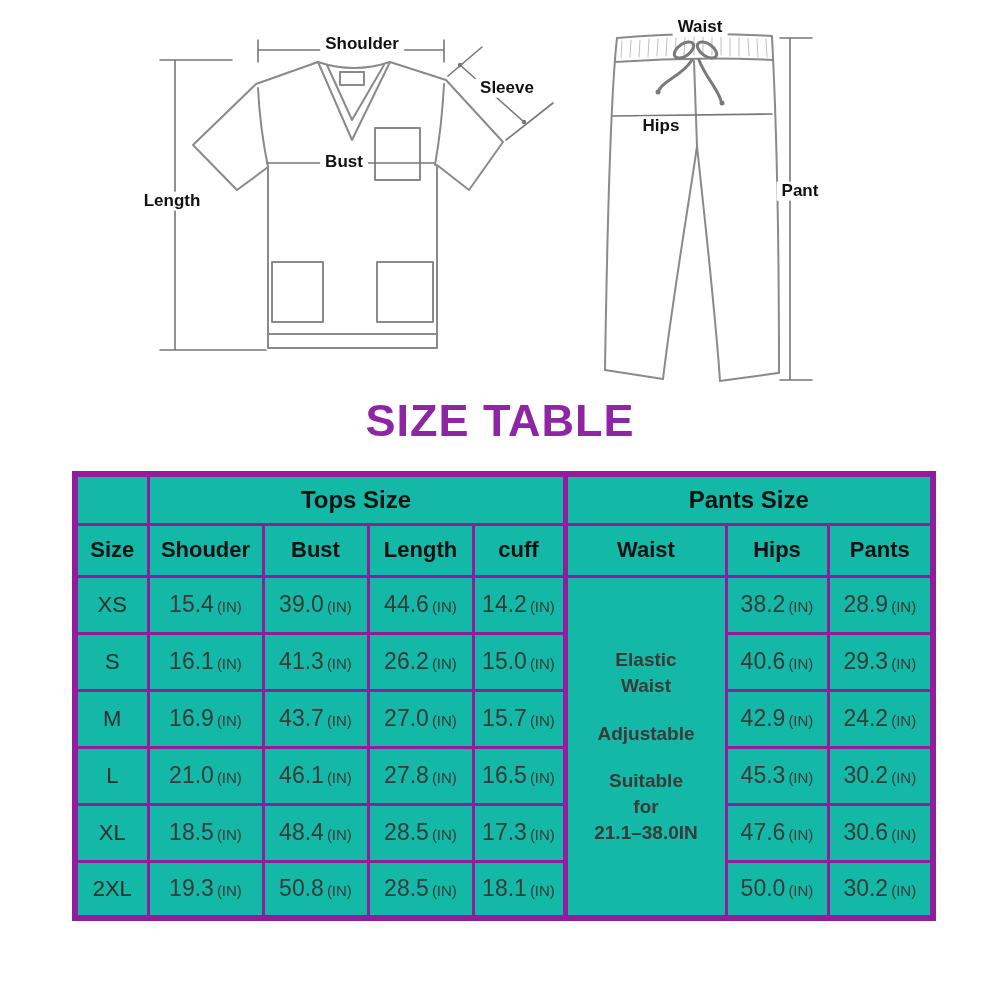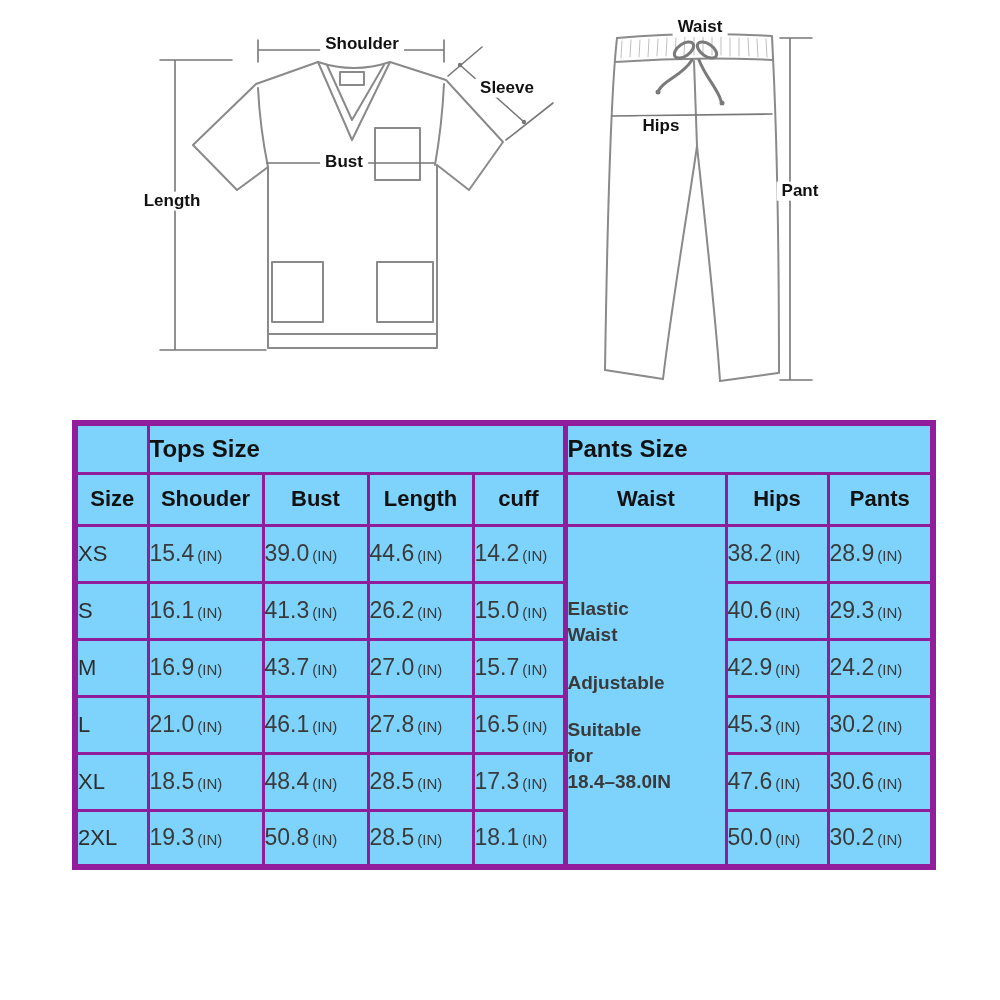--- a/index.html
+++ b/index.html
@@ -43,22 +43,23 @@
   table.size-table {
     border-collapse: collapse;
     table-layout: fixed;
     width: 858px;
     margin: 28px 0 0 72px;
     border: 6px solid #911c9c;
     background: #fefefe;
   }
   .size-table td, .size-table th {
     border: 3px solid #911c9c;
+    text-align: center;
     vertical-align: middle;
-    background: #7dd3fc;
+    background: #14b8a6;
   }
   .group-row td { height: 50px; font-size: 24px; font-weight: 700; color: #111; }
   .head-row th { height: 52px; font-size: 22px; font-weight: 700; color: #111; }
   .data-row td { height: 57px; }
   .size-cell { font-size: 22px; color: #2e2e2e; }
   .num { font-size: 23px; color: #3a3a3a; }
   .unit { font-size: 15px; color: #3a3a3a; margin-left: 3px; margin-top: 20px; }
   .group-divider { border-left-width: 5px !important; }
   .waist-note-cell { font-size: 19px; color: #3a3a3a; line-height: 1.35; font-weight: 400; }
   .wn-line { display: block; font-weight: bold; }
@@ -124,20 +125,21 @@
 
     <div class="dim-label" style="left:362px; top:44px;">Shoulder</div>
     <div class="dim-label" style="left:507px; top:88px;">Sleeve</div>
     <div class="dim-label" style="left:344px; top:162px;">Bust</div>
     <div class="dim-label" style="left:172px; top:201px;">Length</div>
     <div class="dim-label" style="left:700px; top:27px;">Waist</div>
     <div class="dim-label" style="left:661px; top:126px;">Hips</div>
     <div class="dim-label" style="left:800px; top:191px;text-align:right;">Pant</div>
   </div>
 
+  <div class="page-title">SIZE TABLE</div>
 
   <table class="size-table">
     <colgroup>
       <col style="width:73px">
         <col style="width:115px">
         <col style="width:105px">
         <col style="width:105px">
       <col style="width:92px">
         <col style="width:161px">
         <col style="width:102px">
@@ -167,21 +169,21 @@
         <td><span class="num">44.6</span><span class="unit">(IN)</span></td>
         <td><span class="num">14.2</span><span class="unit">(IN)</span></td>
         <td rowspan="6" class="group-divider waist-note-cell">
           <span class="wn-line">Elastic</span>
           <span class="wn-line">Waist</span>
           <span class="wn-gap-lg" style="display:block"></span>
           <span class="wn-line">Adjustable</span>
           <span class="wn-gap-lg" style="display:block"></span>
           <span class="wn-line">Suitable</span>
           <span class="wn-line">for</span>
-          <span class="wn-line">18.4–38.0IN</span>
+          <span class="wn-line">21.1–38.0IN</span>
         </td>
         <td><span class="num">38.2</span><span class="unit">(IN)</span></td>
         <td><span class="num">28.9</span><span class="unit">(IN)</span></td>
       </tr>
 
       <tr class="data-row">
         <td class="size-cell">S</td>
         <td><span class="num">16.1</span><span class="unit">(IN)</span></td>
         <td><span class="num">41.3</span><span class="unit">(IN)</span></td>
         <td><span class="num">26.2</span><span class="unit">(IN)</span></td>

